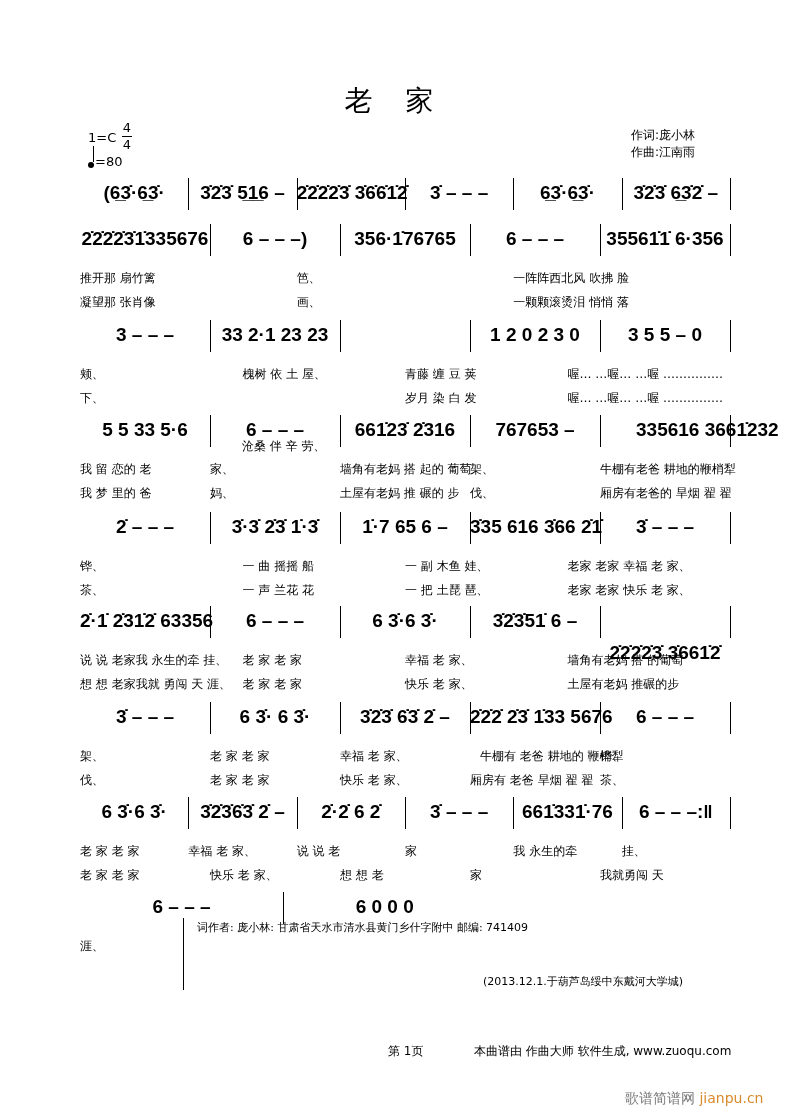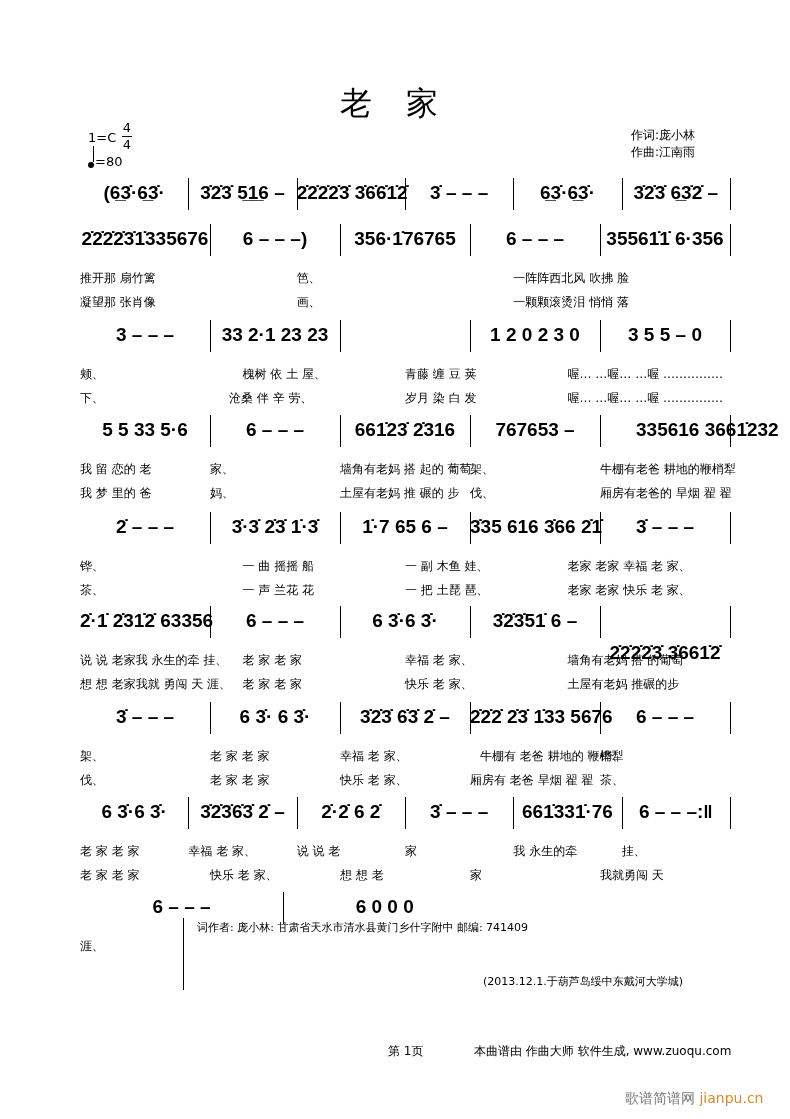--- a/index.html
+++ b/index.html
@@ -1,19 +1,19 @@
 <!DOCTYPE html>
 <html><head>
 <meta charset="utf-8">
 <style>
   html, body { margin:0; padding:0; background:#fff; }
   body { width:790px; height:1119px; position:relative; overflow:hidden;
          font-family:"DejaVu Sans", sans-serif; color:#000; }
   .title { position:absolute; top:82px; left:0; width:790px; text-align:center;
-           font-size:32px; letter-spacing:12px; font-family:"DejaVu Serif", serif; }
+           font-size:28px; letter-spacing:12px; font-family:"DejaVu Serif", serif; }
   .key { position:absolute; top:130px; left:88px; font-size:13px; }
   .timesig { position:absolute; top:120px; left:122px; font-size:13px; text-align:center; line-height:16px; }
   .timesig .bar { border-top:1px solid #000; width:10px; margin:0 auto; }
   .tempo { position:absolute; top:150px; left:88px; font-size:13px; }
   .tempo .note { display:inline-block; width:6px; height:6px; border-radius:50%; background:#000; position:relative; top:2px; }
   .tempo .stem { display:inline-block; width:1px; height:16px; background:#000; position:relative; top:-4px; left:-1px; }
   .credits { position:absolute; top:127px; left:631px; font-size:12px; line-height:17px; }
   .staff { position:absolute; left:80px; width:650px; height:34px; font-weight:bold;
            font-family:"Liberation Sans", sans-serif; font-size:19px; white-space:nowrap; }
   .measure { position:absolute; top:0; height:34px; display:flex; align-items:center; justify-content:space-around; }
@@ -95,21 +95,21 @@
       <div class="barline" style="left: 650px;"></div>
     </div>
     <div class="lyric" style="top: 366px;">
       <span style="left: 0px;">颊、</span>
       <span style="left: 162.5px;">槐树  依  土  屋、</span>
       <span style="left: 325px;">青藤  缠  豆  荚</span>
       <span style="left: 487.5px;">喔…  …喔…  …喔  ……………</span>
     </div>
     <div class="lyric" style="top: 390px;">
       <span style="left: 0px;">下、</span>
-      <span style="left: 149px;">沧桑  伴  辛  劳、</span>
+      <span style="left: 162px; margin-top: 48px;">沧桑  伴  辛  劳、</span>
       <span style="left: 325px;">岁月  染  白  发</span>
       <span style="left: 487.5px;">喔…  …喔…  …喔  ……………</span>
     </div>
     <div class="staff" style="top: 413px;">
       <div class="measure" style="left: 0px; width: 130px;">5 5 33 5·6</div>
       <div class="barline" style="left: 130px;"></div>
       <div class="measure" style="left: 130px; width: 130px;">6 – – –</div>
       <div class="barline" style="left: 260px;"></div>
       <div class="measure" style="left: 260px; width: 130px;">661̇23̇ 2̇316</div>
       <div class="barline" style="left: 390px;"></div>

